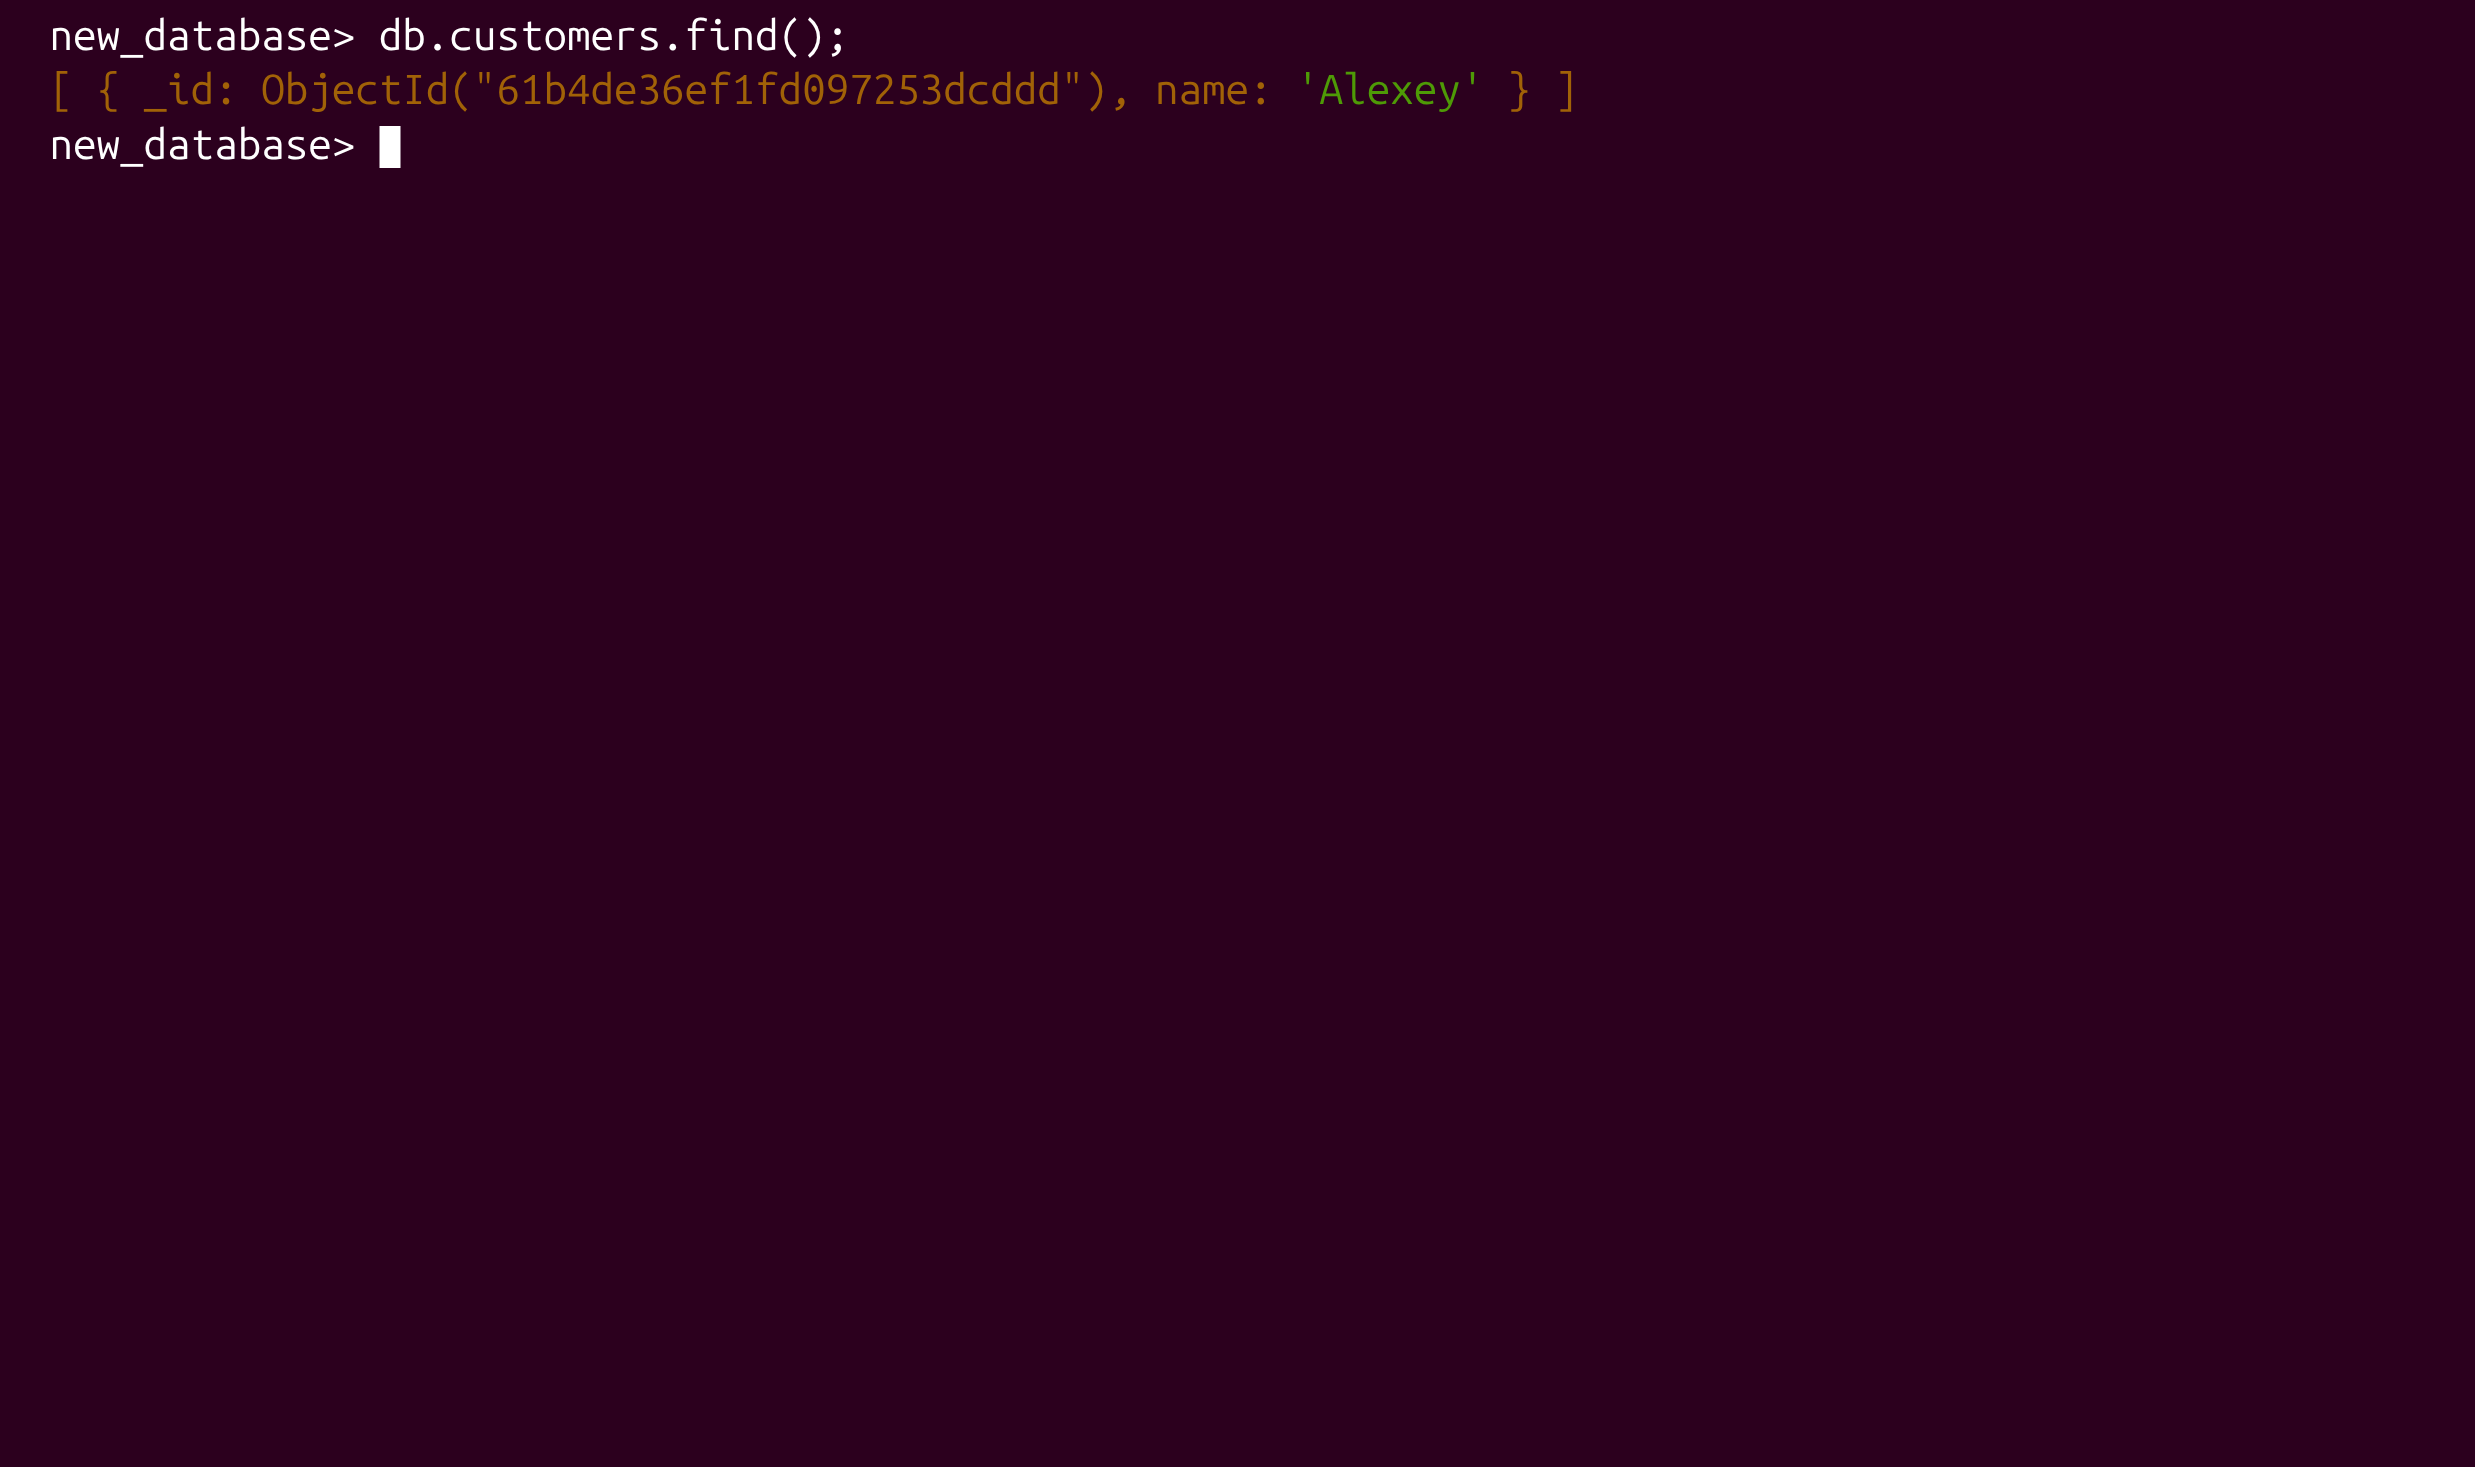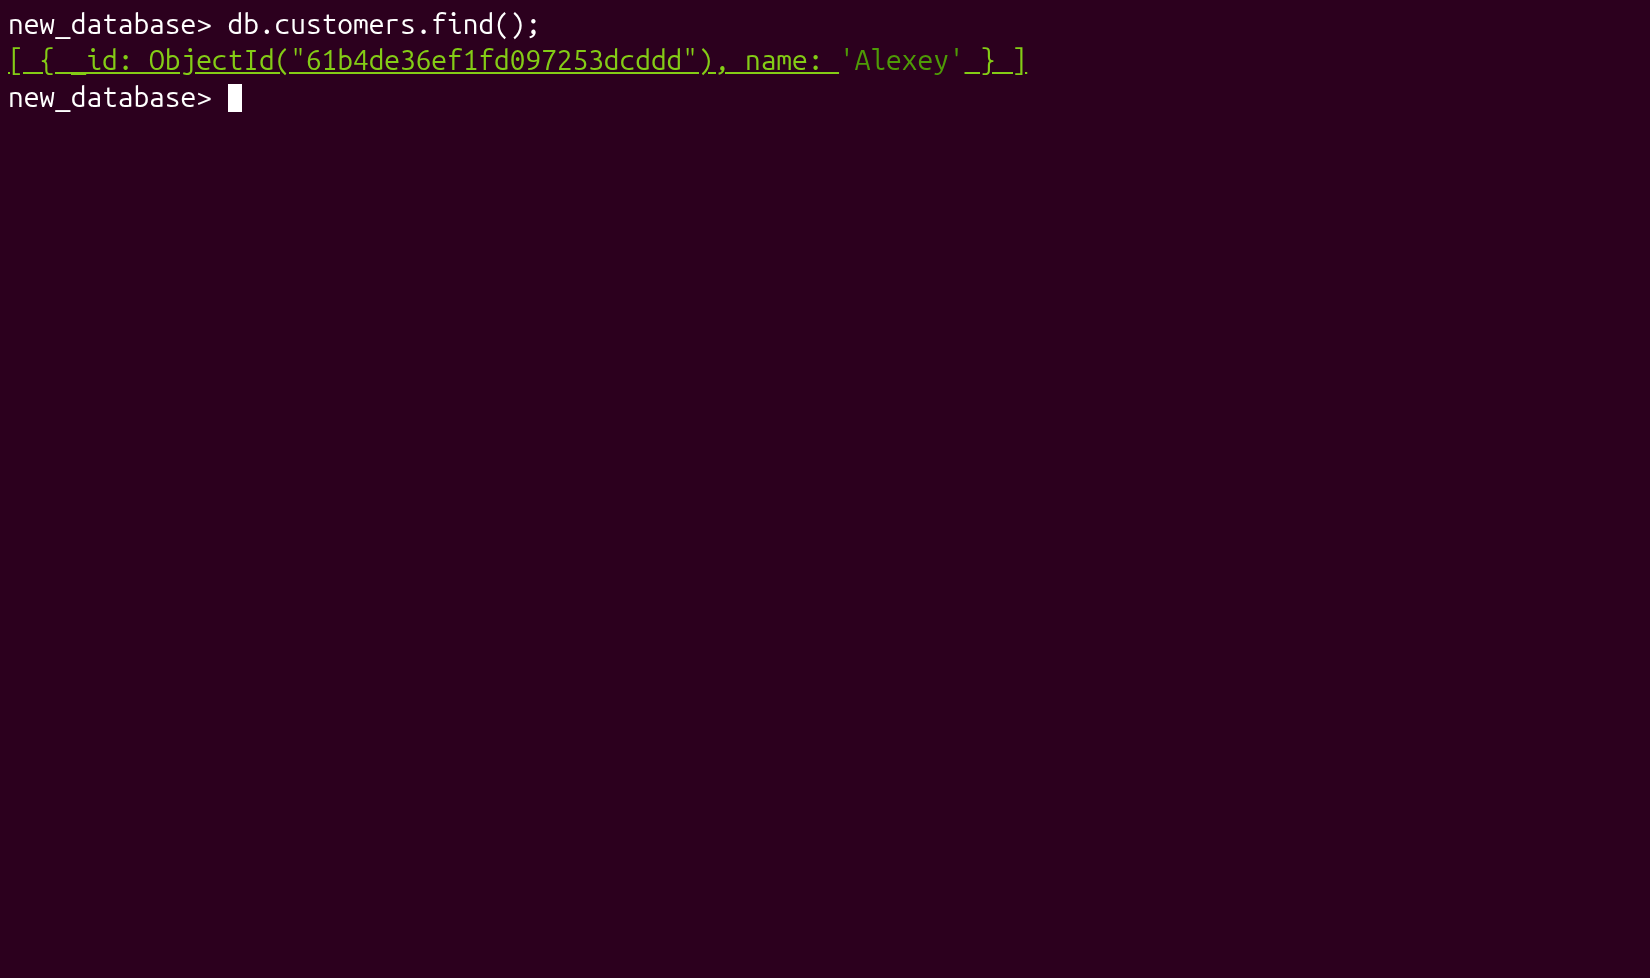--- a/index.html
+++ b/index.html
@@ -13,30 +13,30 @@
       font-family: 'Ubuntu Mono', 'DejaVu Sans Mono', 'Courier New', monospace;
       font-size: 28px;
       line-height: 1.3;
       padding: 6px 8px;
       width: 1650px;
       height: 978px;
       overflow: hidden;
     }
     .terminal-line {
       white-space: pre;
+      margin-left: 25px;
     }
     .prompt {
       color: #ffffff;
     }
     .command {
       color: #ffffff;
     }
     .output {
-      color: #84cc16;
-      text-decoration: underline;
+      color: #a16207;
     }
     .string-literal {
       color: #4e9a06;
       text-align: center;
     }
     .cursor {
       display: inline-block;
       width: 14px;
       height: 28px;
       background-color: #ffffff;

